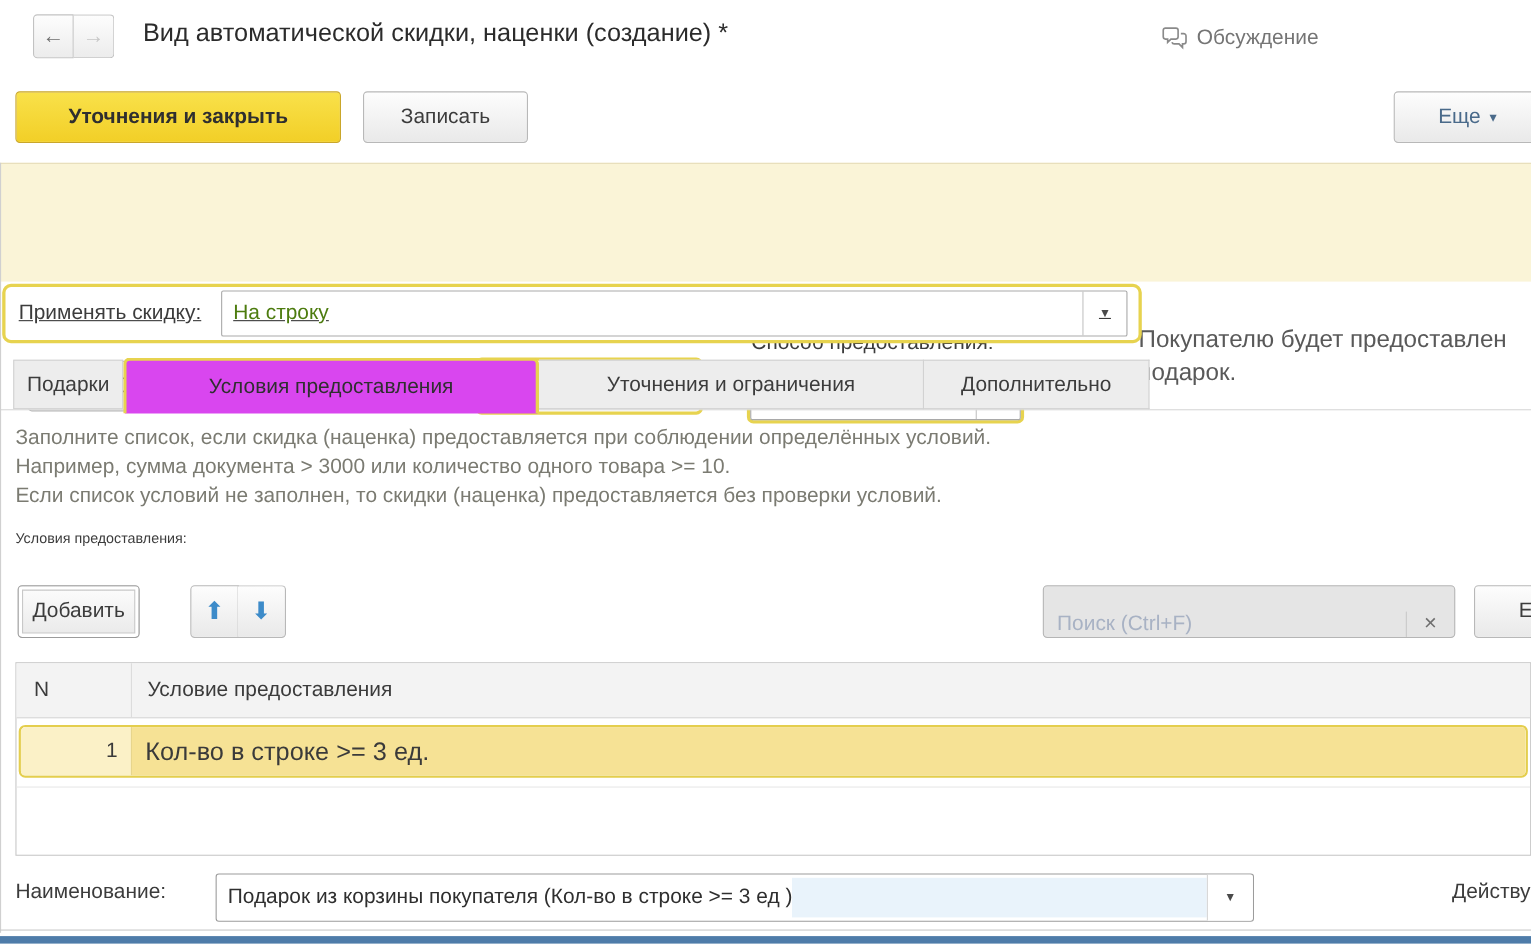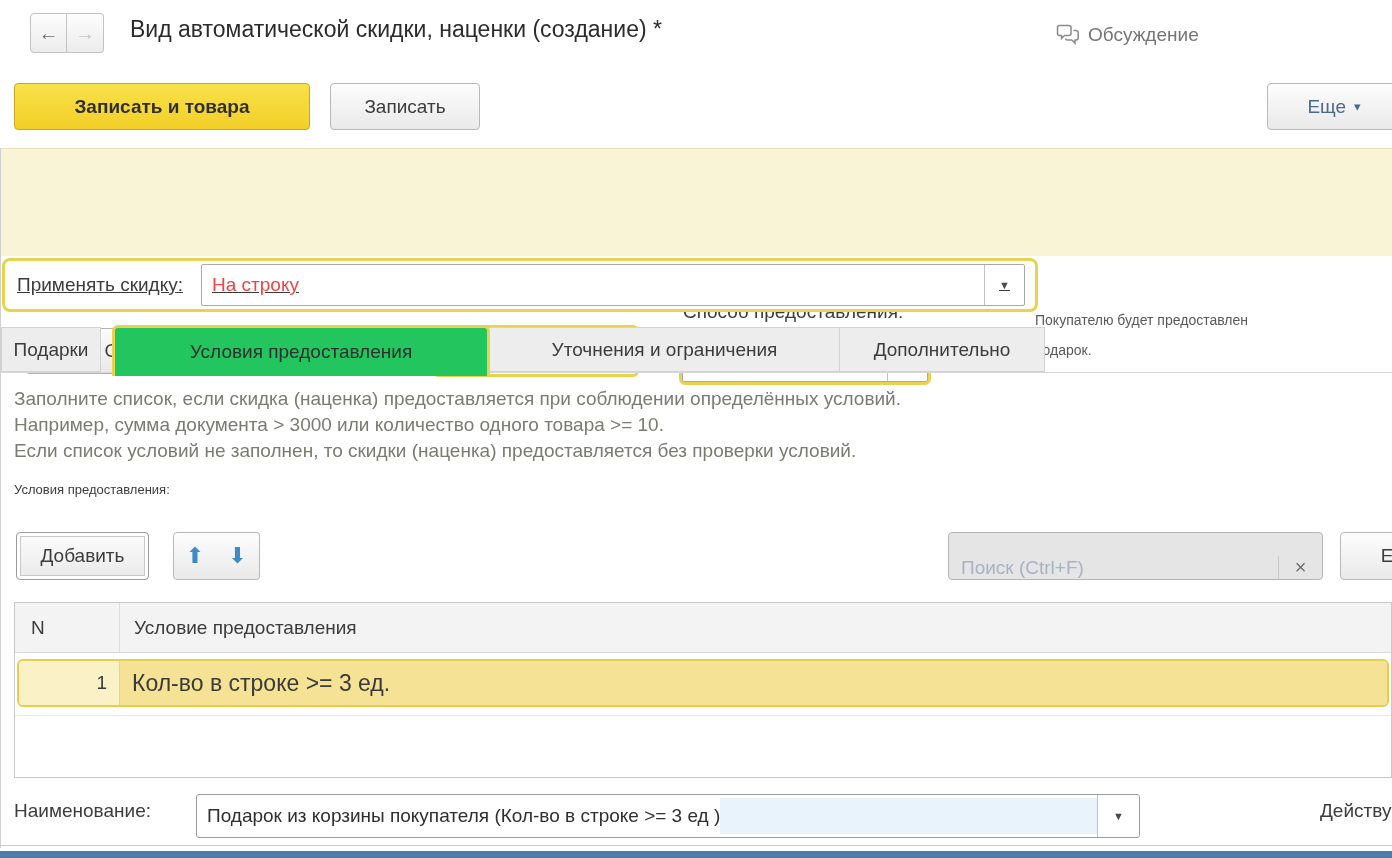--- a/index.html
+++ b/index.html
@@ -27,44 +27,44 @@
   .scope-panel { position:absolute; left:0; top:148px; width:1392px; height:108px; background:var(--panel_bg); border-top:1px solid #e6ddba; }
   .seggroup { position:absolute; left:25px; top:176px; display:flex; align-items:center; }
   .seg { height:46px; background:linear-gradient(#fbfbfb,#e9e9e9); border:1px solid #b3b3b3; font-size:19px; color:#3c3c3c; display:flex; align-items:center; justify-content:center; cursor:pointer; }
   .seg.first { width:193px; border-radius:4px 0 0 4px; }
   .seg.mid { width:215px; border-left:none; }
   .seg.selected { width:207px; height:52px; background:#fff; border:3px solid var(--ring_yellow); border-radius:6px; color:var(--green_text); margin-left:-1px; }
   .method-label { position:absolute; left:683px; top:152px; font-size:19px; color:#3c3c3c; white-space:nowrap; }
   .combo-ring { position:absolute; border:3px solid var(--ring_yellow); border-radius:6px; background:#fff; }
   .method-ring { left:679px; top:184px; width:252px; height:52px; }
   .combo { display:flex; align-items:stretch; width:100%; height:100%; background:#fff; border:1px solid #a9a9a9; border-radius:2px; }
-  .combo .val { flex:1; display:flex; align-items:center; padding-left:10px; font-size:19px; color:#ef4444; white-space:nowrap; overflow:hidden; }
+  .combo .val { flex:1; display:flex; align-items:center; padding-left:10px; font-size:19px; color:#4d7c0f; white-space:nowrap; overflow:hidden; }
   .combo .arrow { width:40px; border-left:1px solid #c3c3c3; display:flex; align-items:center; justify-content:center; font-size:11px; color:#4a4a4a; cursor:pointer; }
-  .hint { position:absolute; left:1035px; top:156px; font-size:14px; color:#595959; line-height:30px; white-space:nowrap; }
+  .hint { position:absolute; left:1035px; top:144px; font-size:22px; color:#595959; line-height:30px; white-space:nowrap; }
 
   
   .apply-ring { position:absolute; left:2px; top:258px; width:1036px; height:54px; border:3px solid var(--ring_yellow); border-radius:8px; background:#fff; display:flex; align-items:center;text-decoration:underline; }
   .apply-label { padding-left:12px; width:196px; font-size:19px; color:#3c3c3c; white-space:nowrap; }
   .apply-combo { flex:1; height:42px; margin-right:10px; }
 
   
   .tabstrip { position:absolute; left:0; top:325px; width:1392px; height:48px; }
   .tabline { position:absolute; left:0; top:47px; width:1392px; height:1px; background:#d7d7d7; }
   .tab { position:absolute; top:2px; height:45px; background:#ededed; border:1px solid #d2d2d2; display:flex; align-items:center; justify-content:center; font-size:19px; color:#3c3c3c; cursor:pointer; }
-  .tab-0 { left:1px; width:100px; }
-  .tab-active { position:absolute; left:112px; top:0; width:378px; height:51px; background:#22c55e; border:3px solid var(--ring_yellow); border-bottom:none; border-radius:6px 6px 0 0; z-index:2; display:flex; align-items:center; justify-content:center; font-size:19px; color:#2f2f2f; cursor:pointer; }
+  .tab-0 { left:12px; width:100px; }
+  .tab-active { position:absolute; left:112px; top:0; width:378px; height:51px; background:#d946ef; border:3px solid var(--ring_yellow); border-bottom:none; border-radius:6px 6px 0 0; z-index:2; display:flex; align-items:center; justify-content:center; font-size:19px; color:#2f2f2f; cursor:pointer; }
   .tab-2 { left:490px; width:350px; border-left:none; }
   .tab-3 { left:840px; width:205px; border-left:none; }
 
   
   .left-edge { position:absolute; left:0; top:148px; width:1px; height:700px; background:#d0d0d0; }
   .desc { position:absolute; left:14px; top:386px; font-size:19px; color:#7b7b72; line-height:26px; white-space:nowrap; }
   .list-label { position:absolute; left:14px; top:482px; font-size:13px; color:#3c3c3c; }
 
-  .btn-add { position:absolute; left:16px; top:532px; width:133px; height:48px; box-shadow:inset 0 0 0 3px #ffffff, inset 0 0 0 4px #c8c8c8; border-color:#9b9b9b; }
+  .btn-add { position:absolute; left:16px; top:532px; width:111px; height:48px; box-shadow:inset 0 0 0 3px #ffffff, inset 0 0 0 4px #c8c8c8; border-color:#9b9b9b; }
   .btn-up { position:absolute; left:173px; top:532px; width:44px; height:48px; border-radius:4px 0 0 4px; font-size:22px; color:var(--blue_arrow); }
   .btn-down { position:absolute; left:216px; top:532px; width:44px; height:48px; border-radius:0 4px 4px 0; border-left:none; font-size:22px; color:var(--blue_arrow); }
   .search-box { position:absolute; left:948px; top:532px; width:375px; height:48px; border:1px solid #b5b5b5; border-radius:4px; background:#e5e5e5; display:flex; align-items:flex-end; }
   .search-input { flex:1; border:none; outline:none; padding-left:12px; font-size:19px; font-family:"Liberation Sans",sans-serif; color:#2f2f2f; background:transparent; }
   .search-input::placeholder { color:#a8b2c4; opacity:1; }
   .search-clear { width:44px; border-left:1px solid #c9c9c9; display:flex; align-items:center; justify-content:center; font-size:20px; color:#6f6f6f; cursor:pointer; }
   .btn-more2 { position:absolute; left:1340px; top:532px; width:120px; height:48px; }
 
   
   .cond-table { position:absolute; left:14px; top:602px; width:1378px; height:176px; border:1px solid #c8c8c8; background:#fff; }
@@ -105,21 +105,21 @@
       <span style="display:flex;">
         <svg width="24" height="22" viewBox="0 0 24 22" fill="none">
           <path d="M3.5 1.5h9.5a2 2 0 0 1 2 2v6a2 2 0 0 1-2 2H8.5l-3 3v-3h-2a2 2 0 0 1-2-2v-6a2 2 0 0 1 2-2z" stroke="#8a8a8a" stroke-width="1.5"></path>
           <path d="M17.5 6.5h2.5a2.2 2.2 0 0 1 2.2 2.2v5a2.2 2.2 0 0 1-2.2 2.2h-1v3.2l-3.2-3.2h-4.3a2.2 2.2 0 0 1-2.1-1.5" stroke="#8a8a8a" stroke-width="1.5"></path>
         </svg>
       </span>
       <span>Обсуждение</span>
     </div>
   </div>
 
-  <div class="btn btn-primary">Записать и товара</div>
+  <div class="btn btn-primary">Уточнения и закрыть</div>
   <div class="btn btn-save">Записать</div>
   <div class="btn btn-more-top">
     <span>Еще</span>
     <span class="caret">▾</span>
   </div>
 
   <div class="scope-panel">
     <div class="seggroup">
       <div class="seg first">Опт</div>
       <div class="seg mid">Розница</div>

